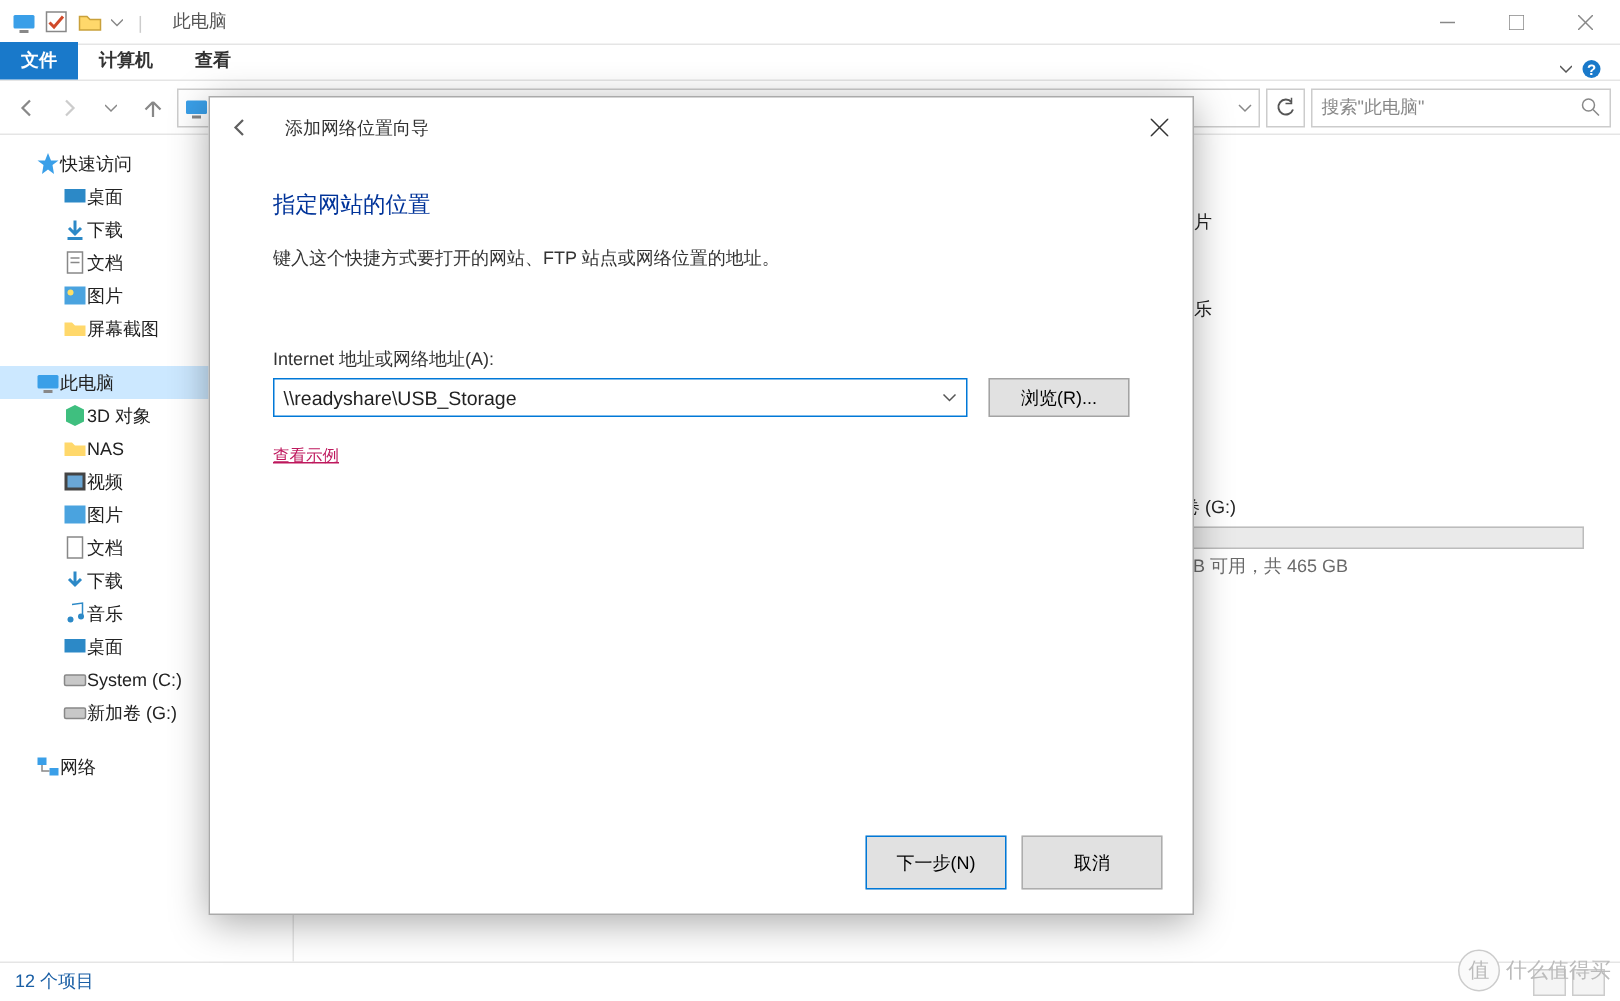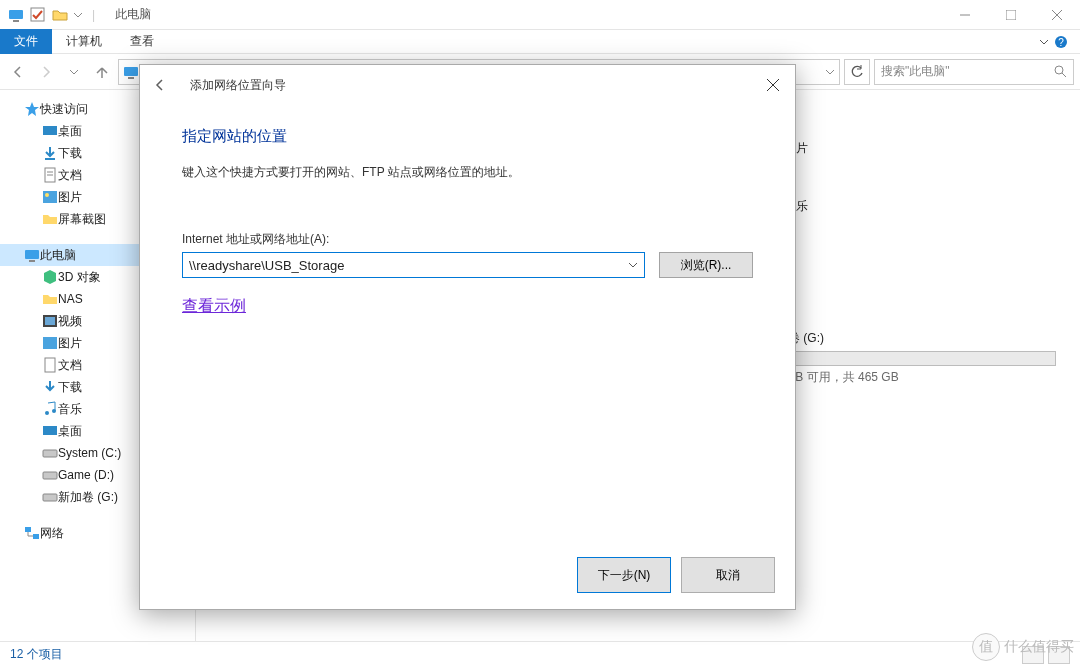--- a/index.html
+++ b/index.html
@@ -7,21 +7,21 @@
 
 
 .titlebar { height: 30px; background: #fff; display: flex; align-items: center; border-bottom: 1px solid #e5e5e5; }
 .titlebar .qat { display: flex; align-items: center; gap: 6px; padding: 0 8px; }
 .titlebar .qat-icon { width: 16px; height: 16px; }
 .titlebar .title { padding-left: 8px; color: #555; font-size: 12px; }
 .titlebar .winbtns { margin-left: auto; display: flex; }
 .titlebar .winbtn { width: 46px; height: 30px; display: flex; align-items: center; justify-content: center; color: #888; }
 
 
-.ribbon { height: 24px; display: flex; align-items: center; border-bottom: 1px solid #e5e5e5; }
+.ribbon { height: 24px; display: flex; align-items: flex-end; border-bottom: 1px solid #e5e5e5; font-weight: bold; }
 .ribbon .tab { padding: 4px 14px; font-size: 12px; color: #333; display:flex; align-items:center; }
 .ribbon .tab.file { background: #1979ca; color: #fff; }
 .ribbon .help { margin-left: auto; padding: 0 12px; display:flex; align-items:center; gap:6px; color:#1979ca; }
 
 
 .navbar { height: 36px; display: flex; align-items: center; gap: 4px; padding: 4px 6px; border-bottom: 1px solid #e5e5e5; }
 .navbtn { width: 24px; height: 24px; display:flex; align-items:center; justify-content:center; color:#888; }
 .addr { flex: 1; height: 26px; border: 1px solid #ccc; display:flex; align-items:center; padding:0 4px; gap:4px; }
 .addr-refresh { width:26px; height:26px; border:1px solid #ccc; display:flex; align-items:center; justify-content:center; color:#555;}
 .search { width: 200px; height:26px; border:1px solid #ccc; display:flex; align-items:center; padding:0 6px; color:#888; justify-content:space-between;}
@@ -56,21 +56,21 @@
 .dlg-back { width:40px; height:40px; display:flex; align-items:center; justify-content:center; color:#606060;}
 .dlg-title-text { padding-left:10px; color:#333; font-size:12px;}
 .dlg-close { margin-left:auto; width:44px; height:40px; display:flex; align-items:center; justify-content:center; color:#333;}
 .dlg-body { padding: 22px 42px 0 42px; }
 .dlg-h1 { color:#003399; font-size:15px; margin-bottom:18px; }
 .dlg-desc { color:#333; font-size:12px; margin-bottom:50px; }
 .dlg-label { color:#333; font-size:12px; margin-bottom:4px; }
 .dlg-row { display:flex; gap:14px; align-items:center; }
 .dlg-combo { flex:1; height:26px; border:1px solid #0078d7; display:flex; align-items:center; padding:0 6px; font-size:13px; color:#222; justify-content:space-between;}
 .dlg-browse { width:94px; height:26px; border:1px solid #a3a3a3; background:#e1e1e1; font-size:12px; display:flex; align-items:center; justify-content:center;}
-.dlg-link { color:#6d28d9; font-size:16px; margin-top:18px; text-decoration:underline; cursor:pointer; display:inline-block;}
+.dlg-link { color:#be185d; font-size:11px; margin-top:18px; text-decoration:underline; cursor:pointer; display:inline-block;}
 .dlg-footer { position:absolute; bottom:16px; right:20px; display:flex; gap:10px; }
 .dlg-btn { width:94px; height:36px; border:1px solid #adadad; background:#e1e1e1; font-size:12px; display:flex; align-items:center; justify-content:center;}
 .dlg-btn.primary { border:1px solid #0078d7; }
 
 
 .watermark { position:absolute; right:6px; bottom:6px; color:#bbb; font-size:14px; display:flex; align-items:center; gap:4px;}
 .watermark .circ { width:28px; height:28px; border-radius:50%; border:1px solid #ccc; display:flex; align-items:center; justify-content:center; background:#fafafa;}
 
 
 svg { display:block; }
@@ -329,28 +329,20 @@
           </span>
           <span>桌面</span>
         </div>
       <div class="tree-item sub">
           <span class="ticon">
             <svg width="16" height="16">
               <rect x="1" y="5" width="14" height="7" rx="1" fill="#c8c8c8" stroke="#888"></rect>
             </svg>
           </span>
           <span>System (C:)</span>
-        </div>
-      <div class="tree-item sub">
-          <span class="ticon">
-            <svg width="16" height="16">
-              <rect x="1" y="5" width="14" height="7" rx="1" fill="#c8c8c8" stroke="#888"></rect>
-            </svg>
-          </span>
-          <span>Game (D:)</span>
         </div>
       <div class="tree-item sub">
           <span class="ticon">
             <svg width="16" height="16">
               <rect x="1" y="5" width="14" height="7" rx="1" fill="#c8c8c8" stroke="#888"></rect>
             </svg>
           </span>
           <span>新加卷 (G:)</span>
         </div>
     </div>

